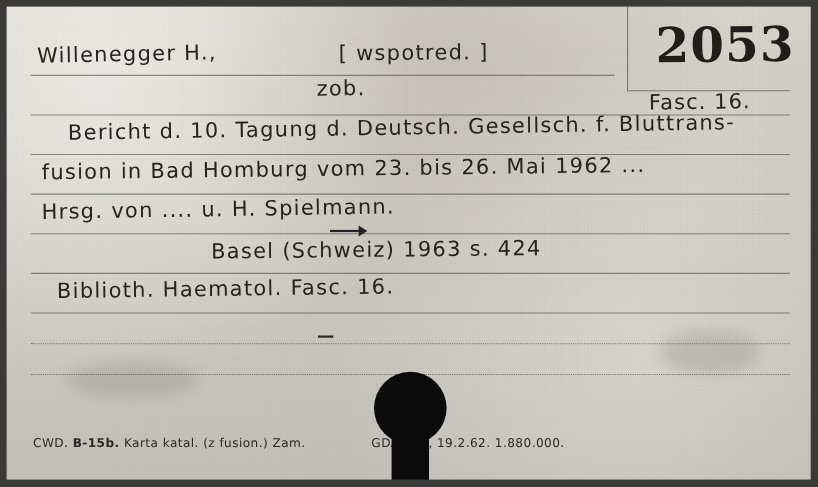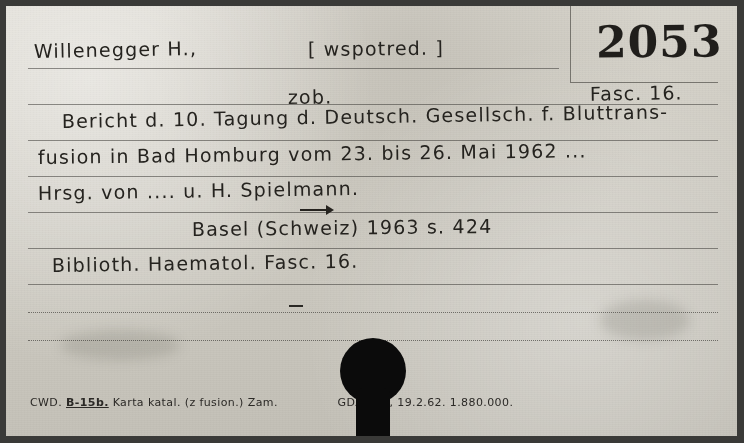--- a/index.html
+++ b/index.html
@@ -78,21 +78,21 @@
     position: absolute;
     color: #25231f;
     font-family: "DejaVu Sans", sans-serif;
     letter-spacing: 1.2px;
     white-space: nowrap;
     transform-origin: left bottom;
   }
 
   #author      { left: 34px;  top: 40px;  font-size: 19px; transform: rotate(-1.1deg); }
   #bracket     { left: 308px; top: 38px;  font-size: 19px; transform: rotate(-0.6deg); }
-  #zob         { left: 288px; top: 86px;  font-size: 19px; transform: rotate(-0.8deg); }
+  #zob         { left: 288px; top: 70px;  font-size: 19px; transform: rotate(-0.8deg); }
   #line1       { left: 62px;  top: 110px; font-size: 19px; transform: rotate(-0.9deg); }
   #line2       { left: 38px;  top: 146px; font-size: 19px; transform: rotate(-0.7deg); }
   #line3       { left: 38px;  top: 182px; font-size: 19px; transform: rotate(-0.9deg); }
   #line4       { left: 192px; top: 218px; font-size: 19px; transform: rotate(-0.6deg); }
   #line5       { left: 52px;  top: 254px; font-size: 19px; transform: rotate(-0.8deg); }
 
   
   #number {
     position: absolute;
     right: 22px;
@@ -150,21 +150,21 @@
   #footer {
     position: absolute;
     left: 30px;
     top: 396px;
     font-size: 11px;
     color: #2b2926;
     letter-spacing: .4px;
     font-family: "DejaVu Sans", sans-serif;
     white-space: nowrap;
   }
-  #footer b { font-weight: bold; text-decoration: underline; }
+  #footer b { font-weight: bold; }
 
   
   .blob {
     position: absolute;
     left: 340px;
     top: 338px;
     width: 66px;
     height: 66px;
     background: #0b0b0b;
     border-radius: 50%;

